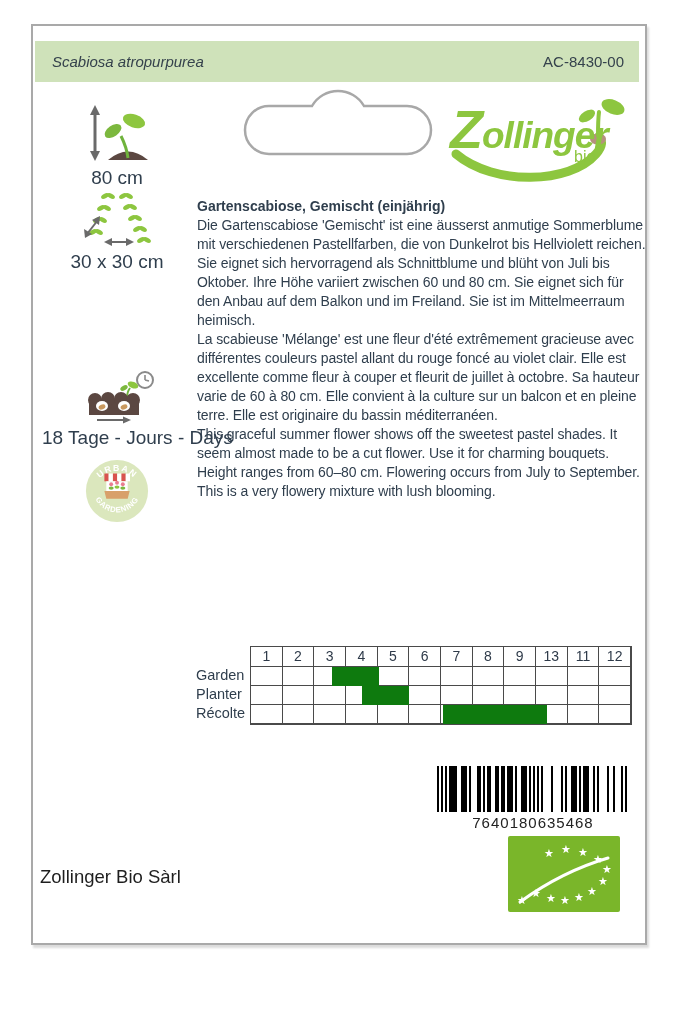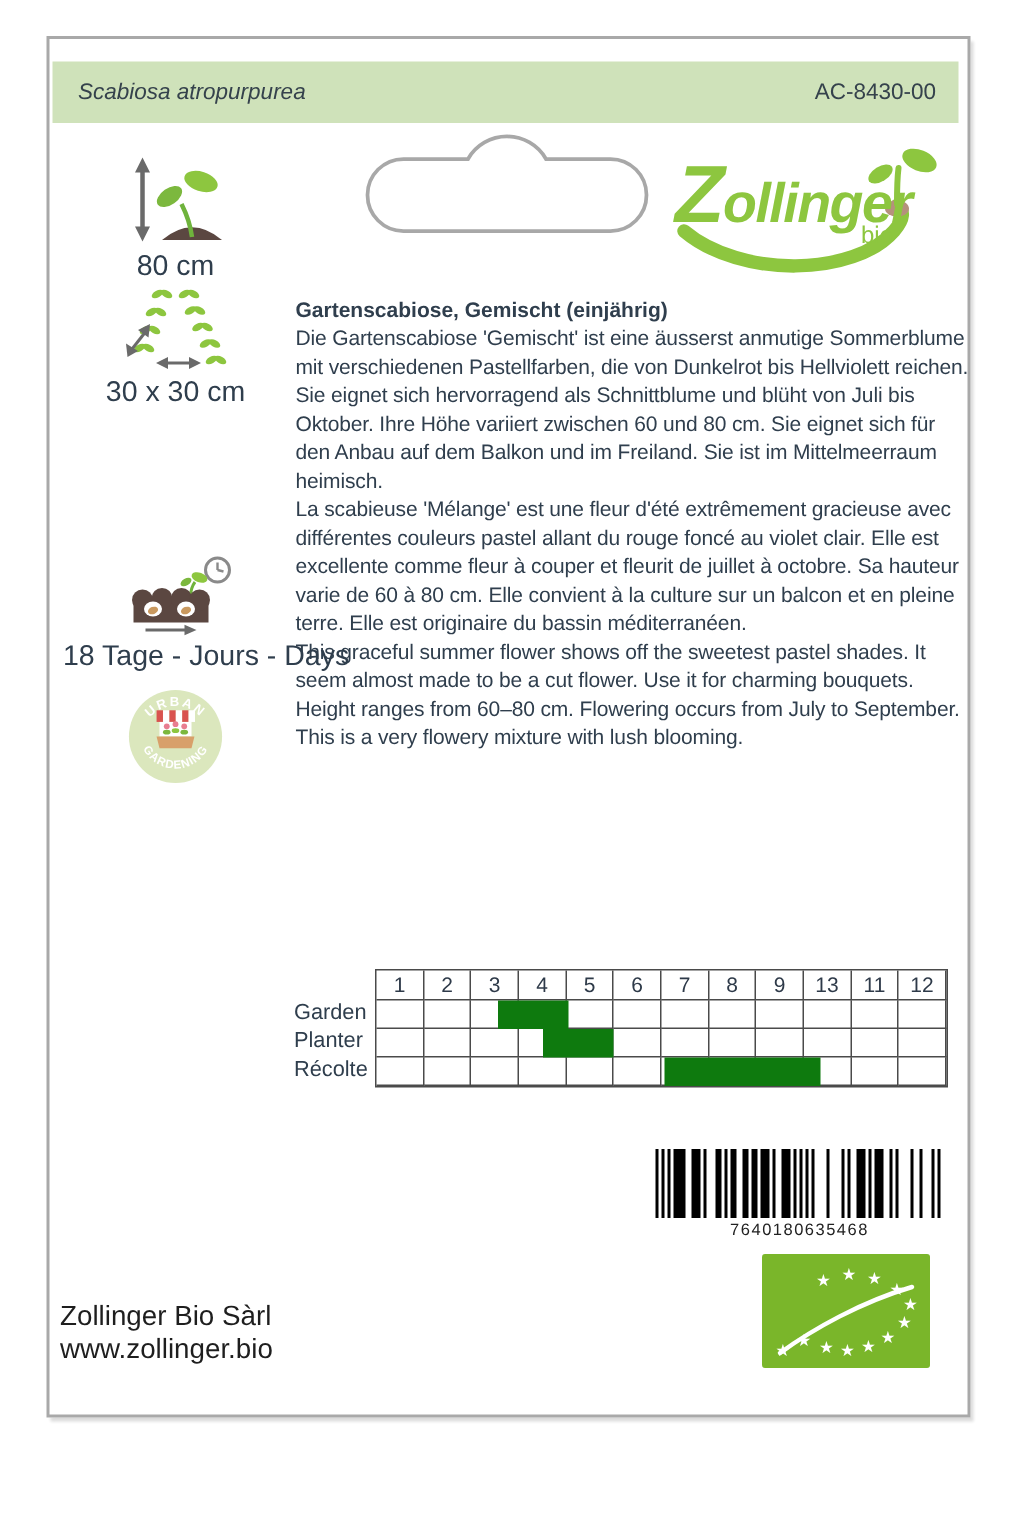--- a/index.html
+++ b/index.html
@@ -31,21 +31,21 @@
   .cal-labels{position:absolute;left:163px;top:640px;font-size:14.5px;line-height:19px;color:#2f3e4d;}
   .cal-grid{position:absolute;left:217px;top:620px;width:382px;border:1px solid #4a4a4a;
             display:grid;grid-template-columns:repeat(12,1fr);grid-template-rows:20px 19px 19px 19px;}
   .cal-h,.cal-c{border-right:1px solid #4a4a4a;border-bottom:1px solid #4a4a4a;}
   .cal-h{font-size:14px;text-align:center;line-height:19px;color:#2e3a49;}
   .cal-bar{position:absolute;height:19px;}
 
   .barcode{position:absolute;left:404px;top:740px;width:192px;}
   .bars{position:relative;height:46px;}
   .bars .bar{position:absolute;top:0;height:46px;background:#000;}
-  .barcode .num{text-align:center;font-size:11px;color:#222;margin-top:2px;letter-spacing:1px;}
+  .barcode .num{text-align:center;font-size:15px;color:#222;margin-top:2px;letter-spacing:1px;}
 
   .footer{position:absolute;left:7px;top:840px;font-size:18.5px;line-height:22px;color:#1e1e1e;}
   .eu-box{position:absolute;left:475px;top:810px;width:112px;height:76px;background:#7ab62a;border-radius:2px;}
   .eu-code{position:absolute;left:465px;top:888px;width:132px;text-align:center;
            font-size:19px;letter-spacing:1px;color:#3b3b3b;}
 </style>
 </head>
 <body>
 
 <div class="page">
@@ -260,21 +260,20 @@
           <div class="bar" style="left: 170px; width: 2px;"></div>
           <div class="bar" style="left: 176px; width: 2px;"></div>
           <div class="bar" style="left: 184px; width: 2px;"></div>
           <div class="bar" style="left: 188px; width: 2px;"></div>
         </div>
       <div class="num">7640180635468</div>
     </div>
 
     <div class="footer">
       <div>Zollinger Bio Sàrl</div>
-      <div>www.zollinger.bio</div>
     </div>
 
     <div class="eu-box">
       <svg width="112" height="76" viewBox="0 0 112 76">
         <path d="M12 66 C 34 50 66 32 100 22" fill="none" stroke="#ffffff" stroke-width="3" stroke-linecap="round"></path>
         <g fill="#ffffff" font-size="11" text-anchor="middle" font-family="DejaVu Sans, sans-serif">
           <text x="14" y="68">★</text>
             <text x="28" y="61">★</text>
             <text x="43" y="66">★</text>
           <text x="57" y="68">★</text>

